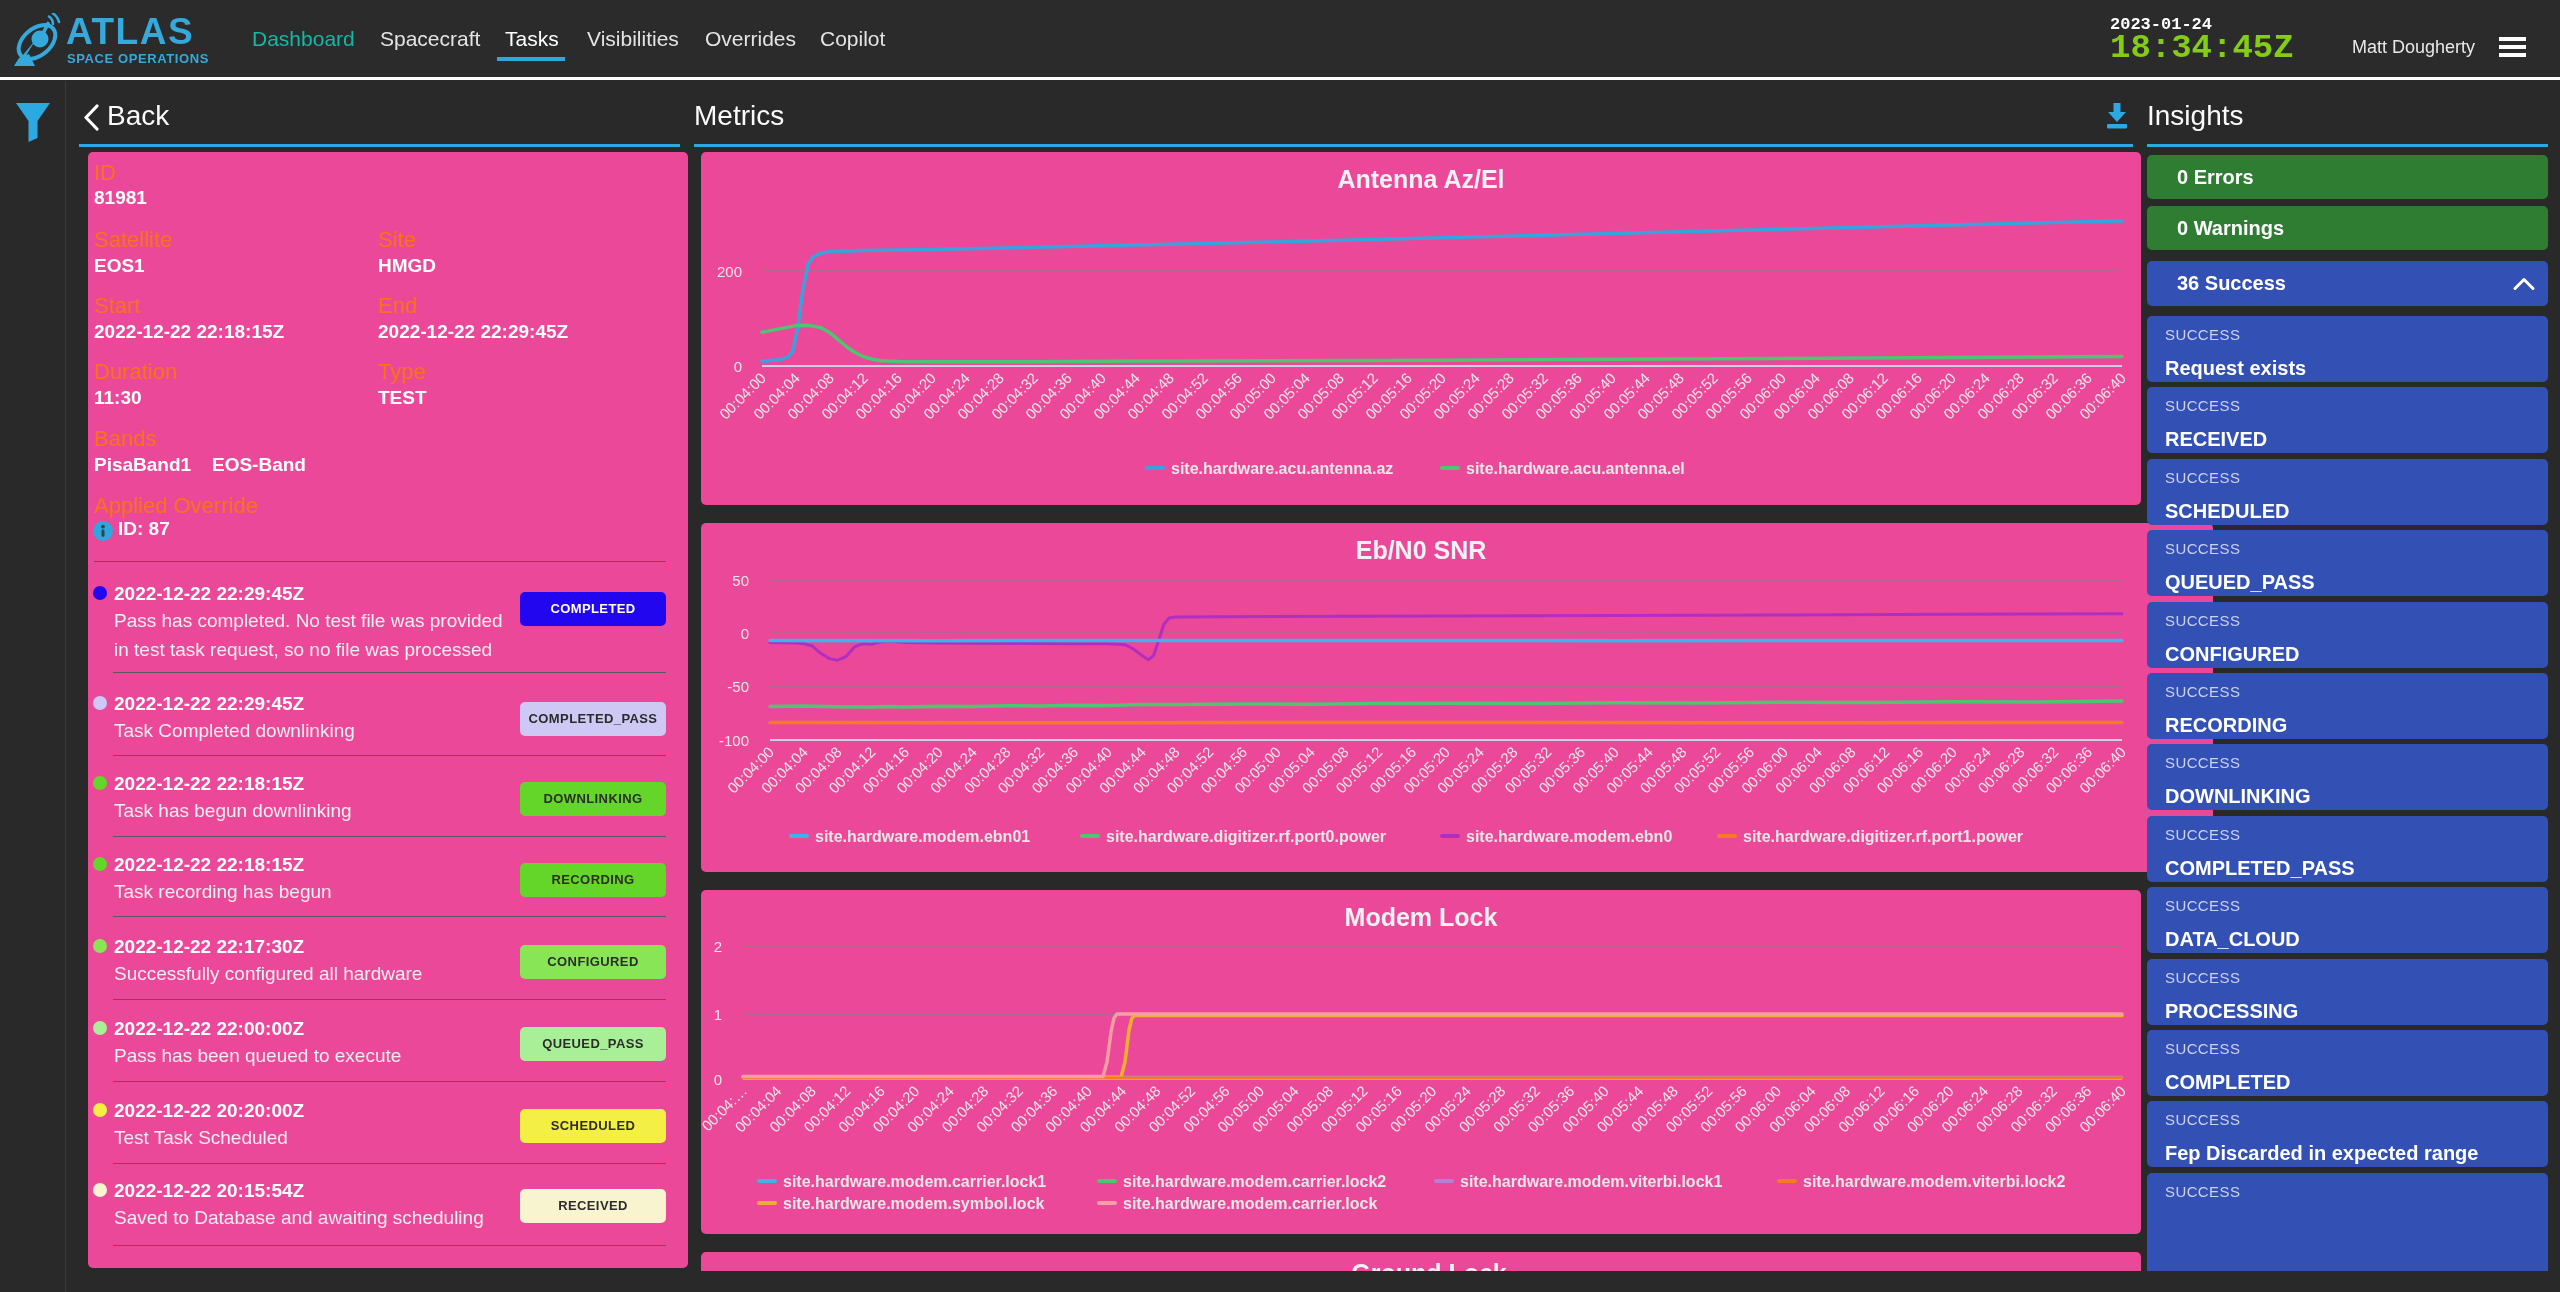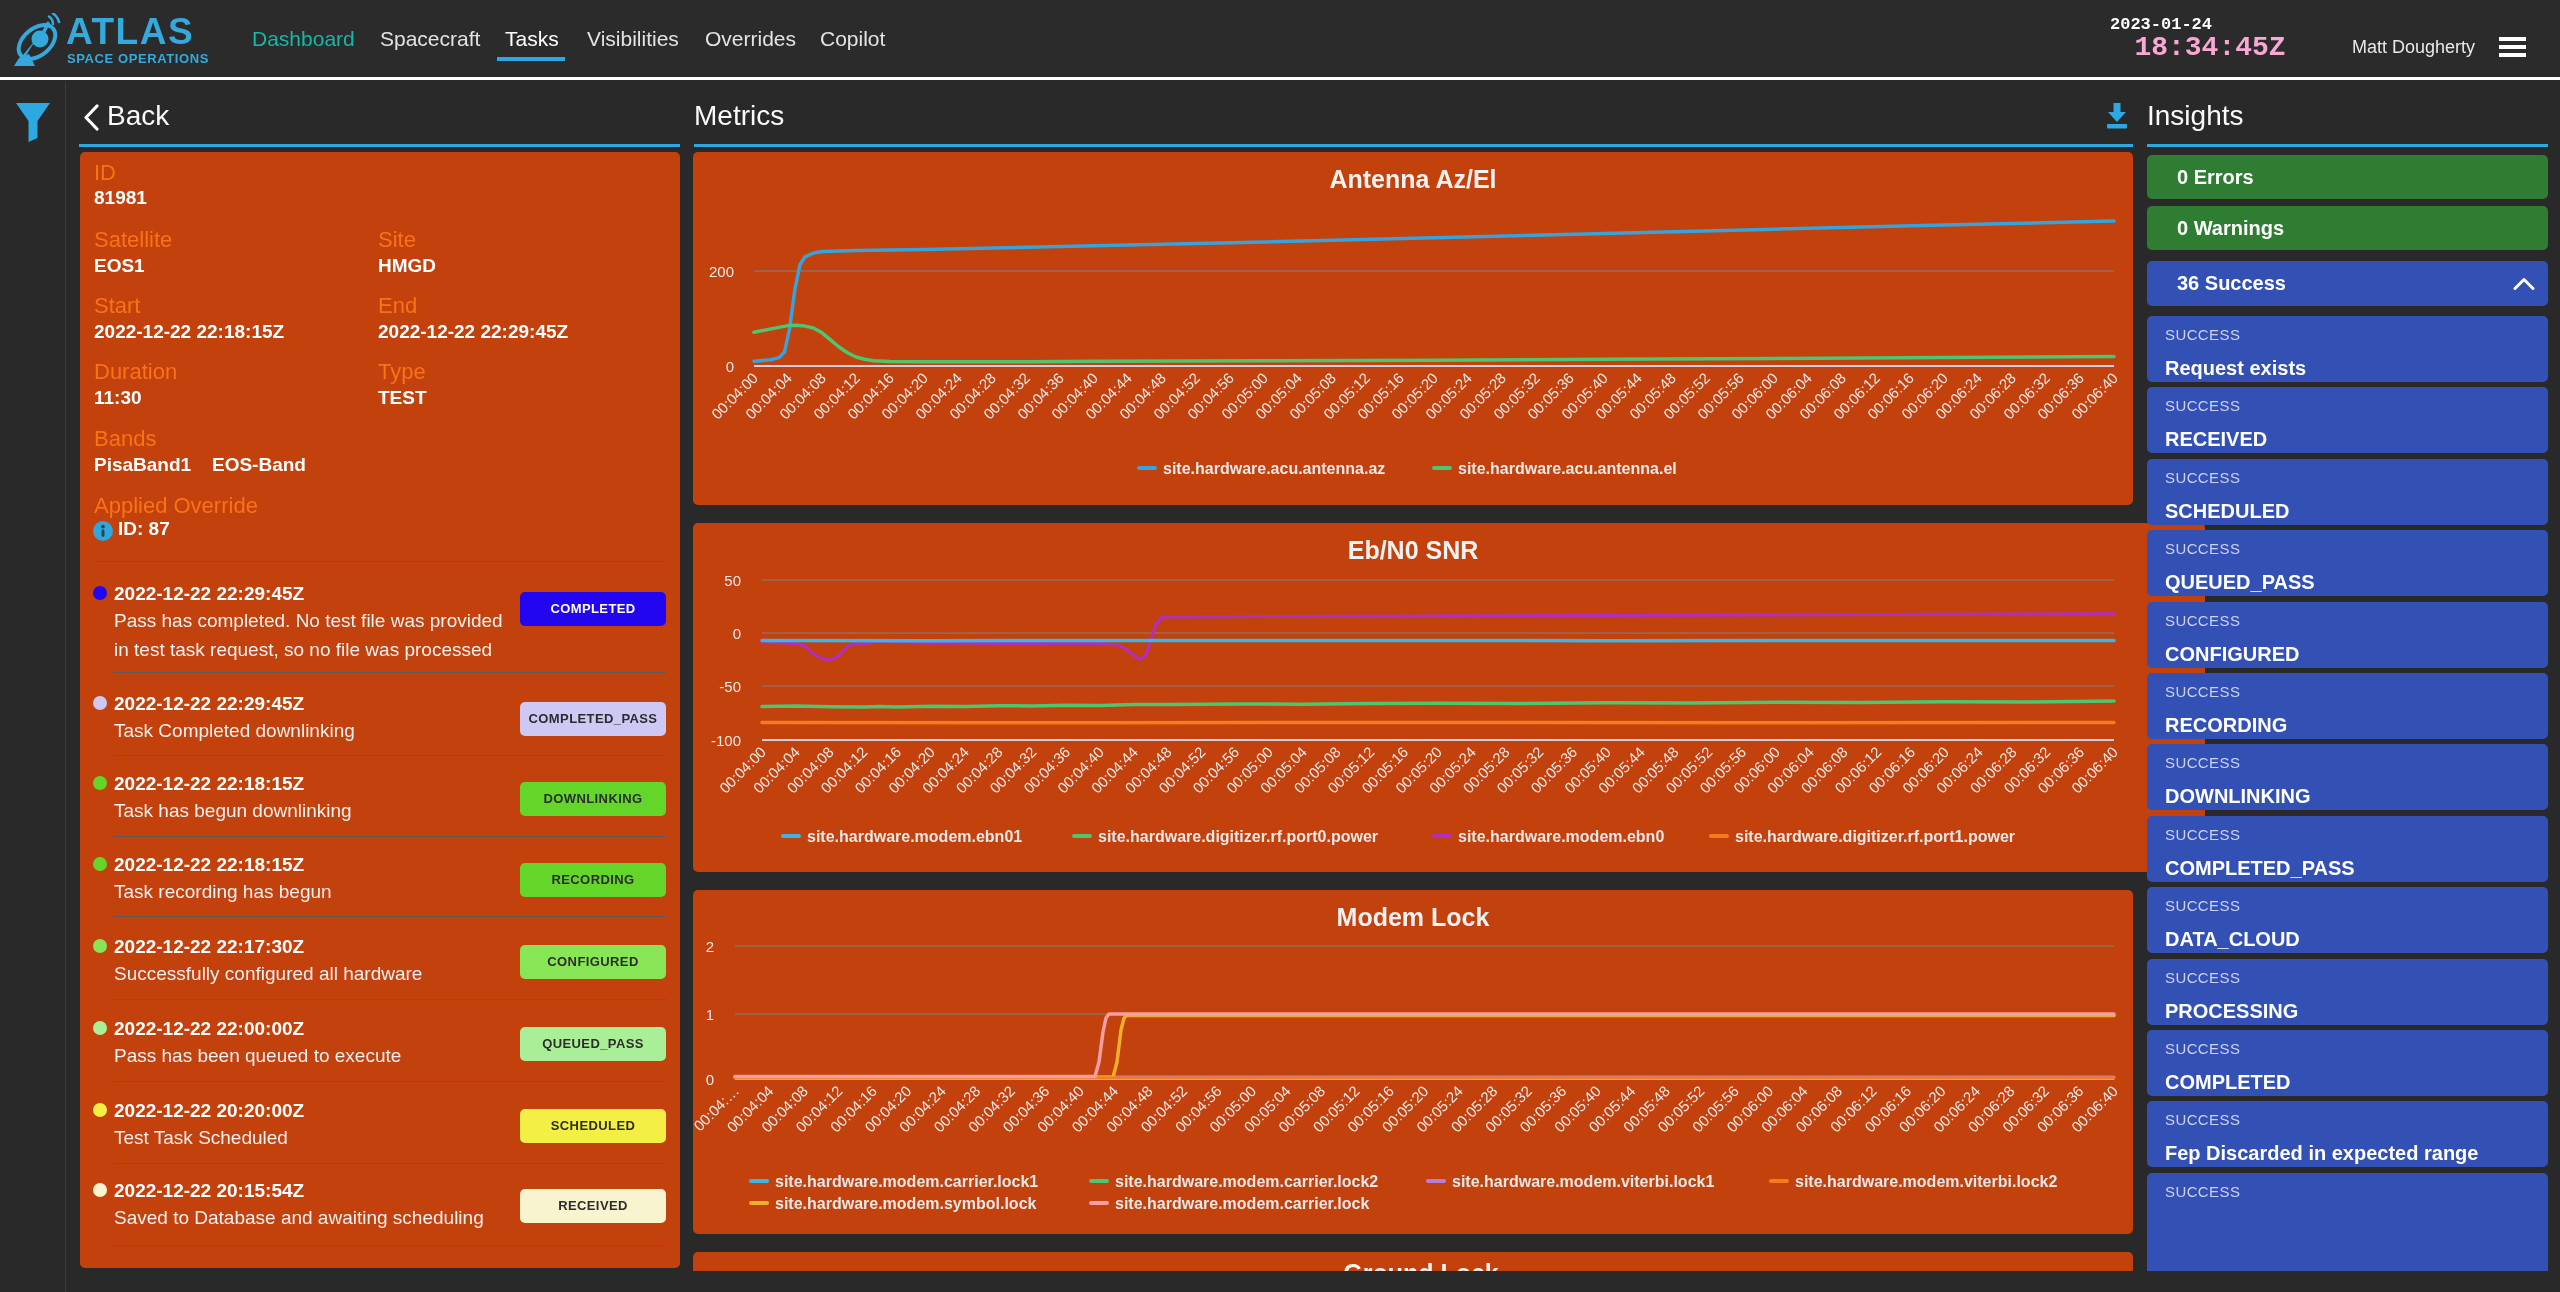--- a/index.html
+++ b/index.html
@@ -1,21 +1,21 @@
 <!DOCTYPE html>
 <html><head><meta charset="utf-8">
 <style>
 * { margin:0; padding:0; box-sizing:border-box; }
 html,body { width:2560px; height:1292px; background:#292929; overflow:hidden;
   font-family:"Liberation Sans", sans-serif; }
 .abs { position:absolute; }
 .topbar { position:absolute; left:0; top:0; width:2560px; height:80px; background:#2b2b2c;
   border-bottom:3px solid #ffffff; }
 .nav { position:absolute; top:27px; font-size:21px; color:#e3e3e3; line-height:23px; }
-.card { position:absolute; background:#c2410c; border-radius:5px; }
+.card { position:absolute; background:#ec4899; border-radius:5px;margin-left:8px; }
 .hdr { position:absolute; top:101px; font-size:28px; color:#fafafa; line-height:30px; }
 .ul { position:absolute; top:144px; height:3px; background:#2ba9e0; }
 .lbl { position:absolute; font-size:22px; color:#f97316; line-height:19px; }
 .val { position:absolute; font-size:19px; font-weight:bold; color:#ffffff; line-height:21px; }
 .ts  { position:absolute; left:114px; font-size:19px; font-weight:bold; color:#ffffff; line-height:21px; }
 .dsc { position:absolute; left:114px; font-size:19px; color:#f0f0f0; line-height:29px; white-space:nowrap; }
 .dot { position:absolute; left:93px; width:14px; height:14px; border-radius:50%; }
 .sep { position:absolute; left:113px; width:553px; height:1px; background:#5b5b5b; }
 .bdg { position:absolute; left:520px; width:146px; height:34px; border-radius:5px;
   font-size:13px; font-weight:bold; color:#262626; text-align:center; line-height:34px;
@@ -47,21 +47,21 @@
 <div class="abs" style="left:66px;top:13px;font-size:37px;font-weight:bold;color:#35a9dc;letter-spacing:1.5px;line-height:37px">ATLAS</div>
 <div class="abs" style="left:67px;top:52px;font-size:13px;font-weight:bold;color:#35a9dc;letter-spacing:0.6px;line-height:14px">SPACE OPERATIONS</div>
 <div class="nav" style="left:252px;color:#14b8a6">Dashboard</div>
 <div class="nav" style="left:380px;color:#e3e3e3">Spacecraft</div>
 <div class="nav" style="left:505px;color:#ffffff">Tasks</div>
 <div class="nav" style="left:587px;color:#e3e3e3">Visibilities</div>
 <div class="nav" style="left:705px;color:#e3e3e3">Overrides</div>
 <div class="nav" style="left:820px;color:#e3e3e3">Copilot</div>
 <div class="abs" style="left:497px;top:57px;width:68px;height:4px;background:#2ba9e0"></div>
 <div class="abs" style="left:2110px;top:16px;width:200px;text-align:left;font-family:'Liberation Mono',monospace;font-weight:bold;font-size:17px;color:#fff;line-height:18px">2023-01-24</div>
-<div class="abs" style="left:2110px;top:34px;width:200px;text-align:center;font-family:'Liberation Mono',monospace;font-weight:bold;font-size:28px;color:#f9a8d4;line-height:28px">18:34:45Z</div>
+<div class="abs" style="left:2110px;top:34px;width:200px;text-align:left;font-family:'Liberation Mono',monospace;font-weight:bold;font-size:34px;color:#84cc16;line-height:28px">18:34:45Z</div>
 <div class="abs" style="left:2352px;top:37px;font-size:18px;color:#e8e8e8;line-height:20px">Matt Dougherty</div>
 <div class="abs" style="left:2499px;top:37px;width:27px;height:3.5px;background:#fff"></div>
 <div class="abs" style="left:2499px;top:45px;width:27px;height:3.5px;background:#fff"></div>
 <div class="abs" style="left:2499px;top:53px;width:27px;height:3.5px;background:#fff"></div>
 </div>
 <div class="abs" style="left:0;top:81px;width:66px;height:1211px;background:#292929;border-right:1px solid #3a3a3a"></div>
 <svg class="abs" style="left:15px;top:102px" width="36" height="42">
 <path d="M1 1 L35 1 L22.5 19 L22.5 36 L13.5 40 L13.5 19 Z" fill="#2ba9e0"></path>
   </svg>
 <svg class="abs" style="left:82px;top:104px" width="18" height="28">

